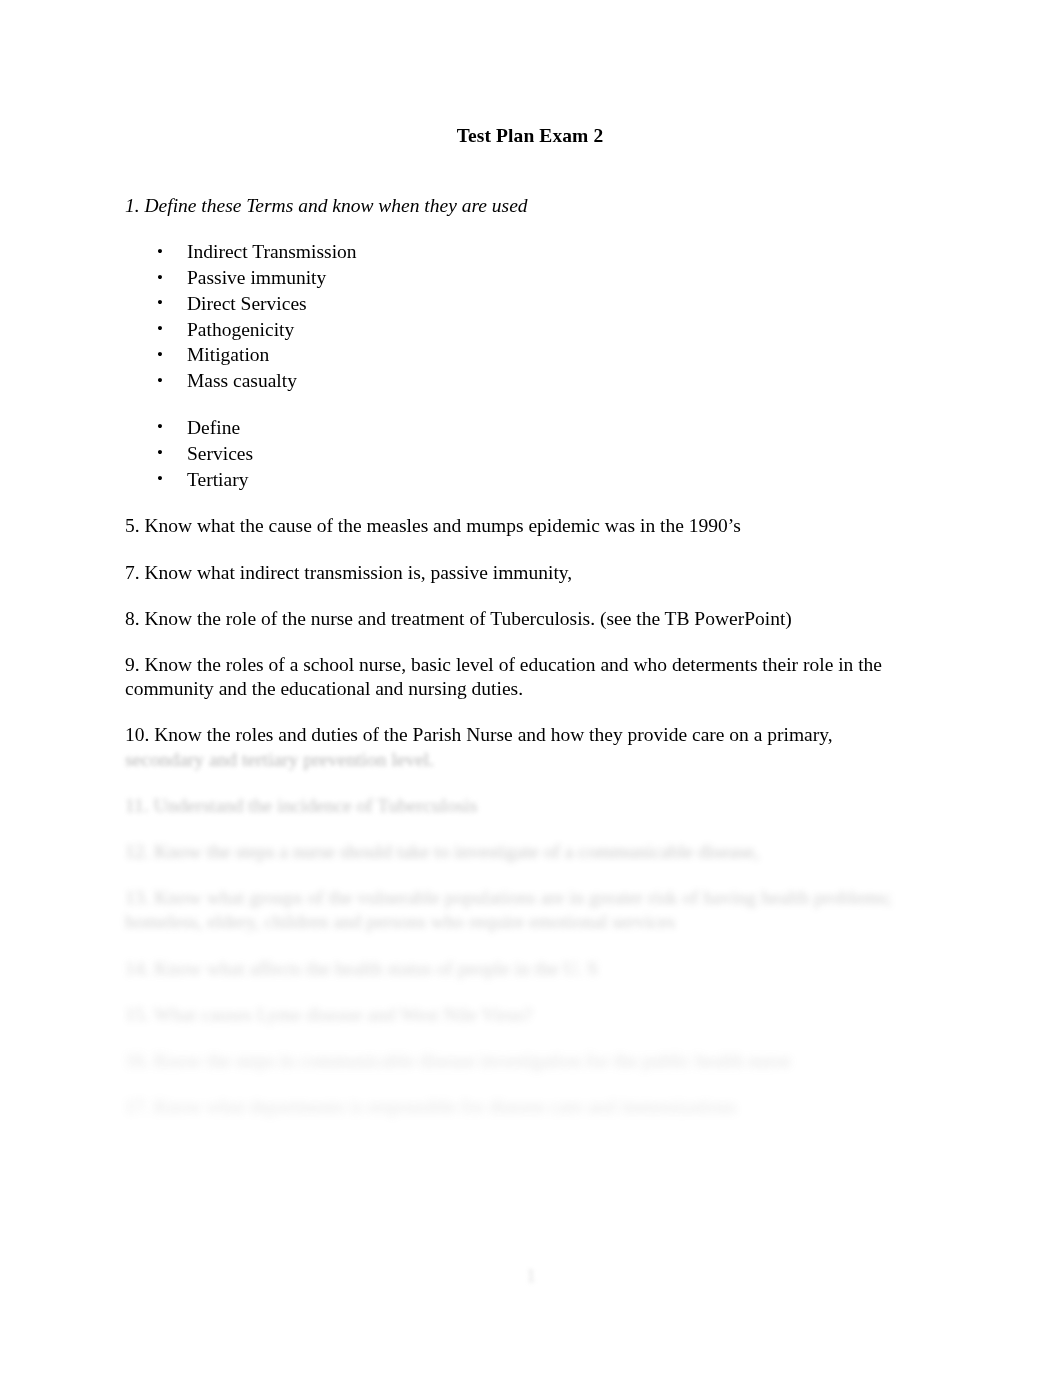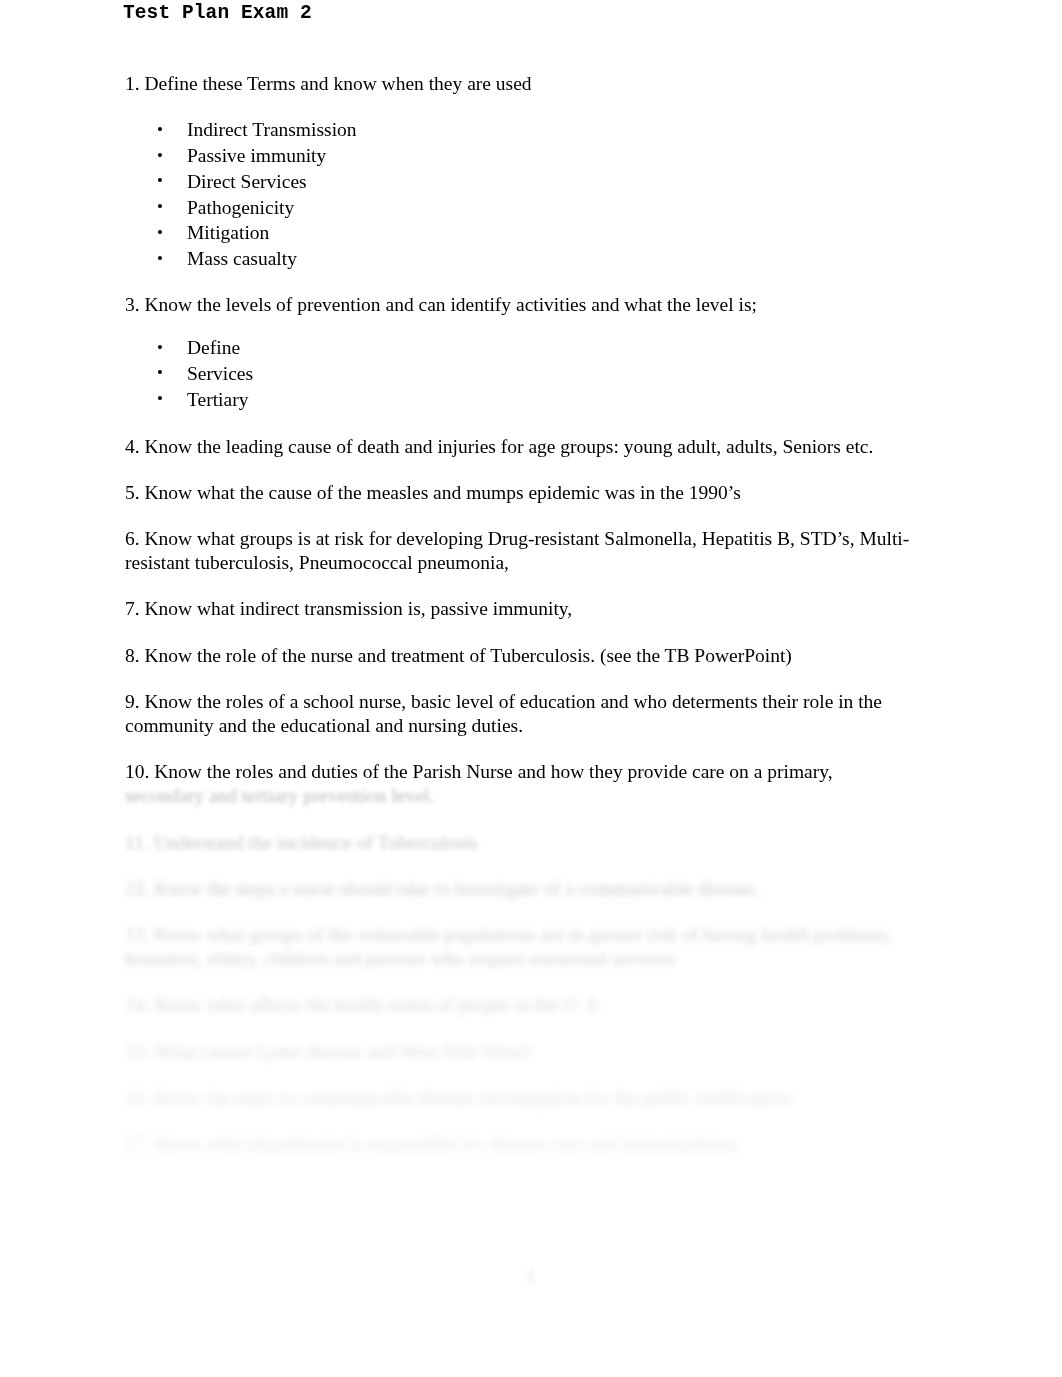--- a/index.html
+++ b/index.html
@@ -20,41 +20,42 @@
     overflow: hidden;
     box-sizing: border-box;
   }
   .content {
     position: absolute;
     left: 125px;
     top: 0;
     width: 812px;
   }
   .title-block {
-    text-align: left;
+    margin-top: 122px;
+    text-align: center;
     margin-left: -2px;
-    font-family: Liberation Mono, monospace;
   }
   .doc-title {
     font-size: 19.5px;
     font-weight: bold;
     line-height: 27px;
     letter-spacing: 0.1px;
   }
   .body-block {
     margin-top: 45px;
   }
   .para {
     font-size: 19.5px;
     line-height: 24.2px;
     margin: 0 0 22px 0;
     text-align: left;
   }
   .para.tight {
     margin-bottom: 18px;
+    font-style: italic;
   }
   ul.bullets {
     list-style: none;
     margin: 0 0 20px 0;
     padding: 0;
   }
   ul.bullets li {
     font-size: 19.5px;
     line-height: 25.8px;
     position: relative;
@@ -137,40 +138,37 @@
         <li>
           <span class="bullet-glyph">•</span>
           <span>Mitigation</span>
         </li>
         <li>
           <span class="bullet-glyph">•</span>
           <span>Mass casualty</span>
         </li>
       </ul>
 
-      <p class="para tight">3. Know the levels of prevention and can identify activities and what the level is;</p>
 
       <ul class="bullets group-two">
         <li>
           <span class="bullet-glyph">•</span>
           <span>Define</span>
         </li>
         <li>
           <span class="bullet-glyph">•</span>
           <span>Services</span>
         </li>
         <li>
           <span class="bullet-glyph">•</span>
           <span>Tertiary</span>
         </li>
       </ul>
 
-      <p class="para">4. Know the leading cause of death and injuries for age groups: young adult, adults, Seniors etc.</p>
       <p class="para">5. Know what the cause of the measles and mumps epidemic was in the 1990’s</p>
-      <p class="para">6. Know what groups is at risk for developing Drug-resistant Salmonella, Hepatitis B, STD’s, Multi- resistant tuberculosis, Pneumococcal pneumonia,</p>
       <p class="para">7. Know what indirect transmission is, passive immunity,</p>
       <p class="para">8. Know the role of the nurse and treatment of Tuberculosis. (see the TB PowerPoint)</p>
       <p class="para">9. Know the roles of a school nurse, basic level of education and who determents their role in the community and the educational and nursing duties.</p>
 
       <p class="para" style="margin-bottom:0;">10. Know the roles and duties of the Parish Nurse and how they provide care on a primary,</p>
 
       <div class="faded">
         <p class="para fade-1">secondary and tertiary prevention level.</p>
         <p class="para fade-2">11. Understand the incidence of Tuberculosis</p>
         <p class="para fade-3">12. Know the steps a nurse should take to investigate of a communicable disease,</p>

